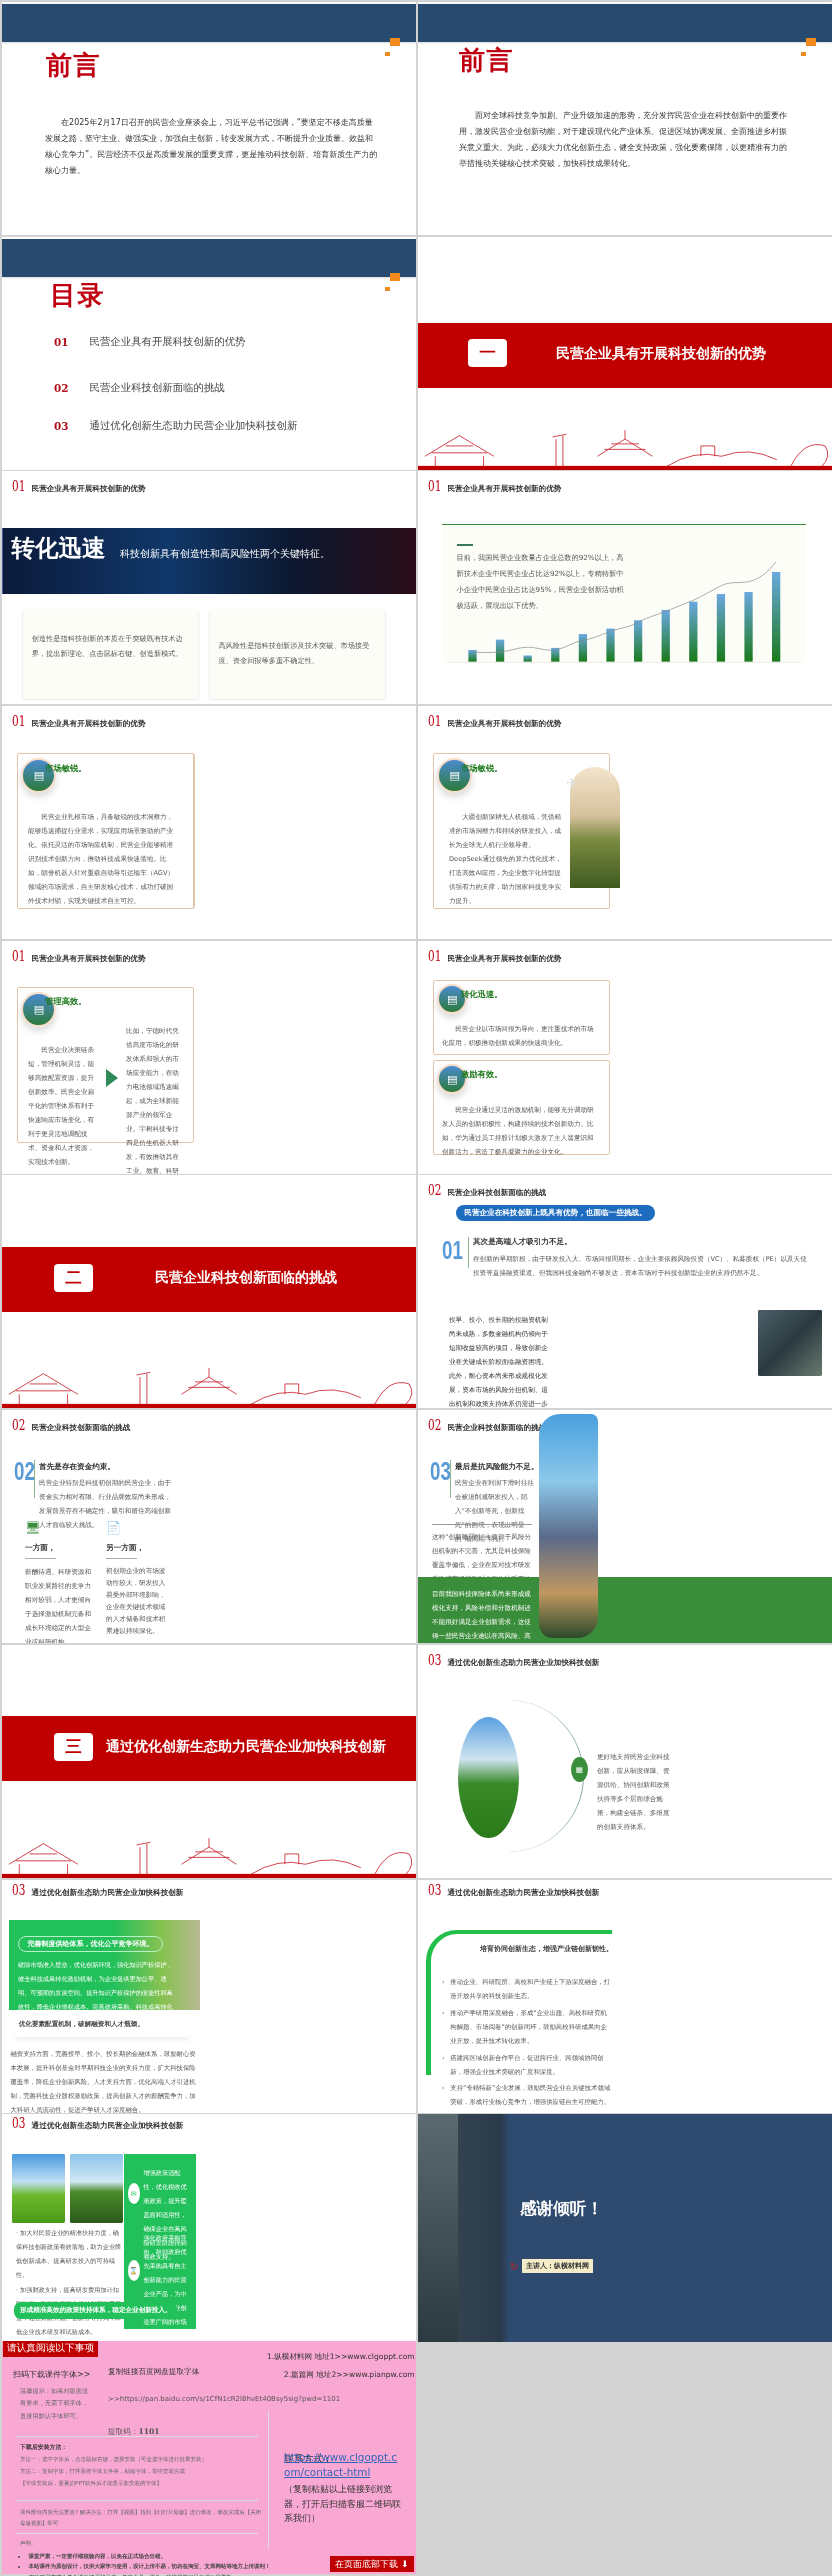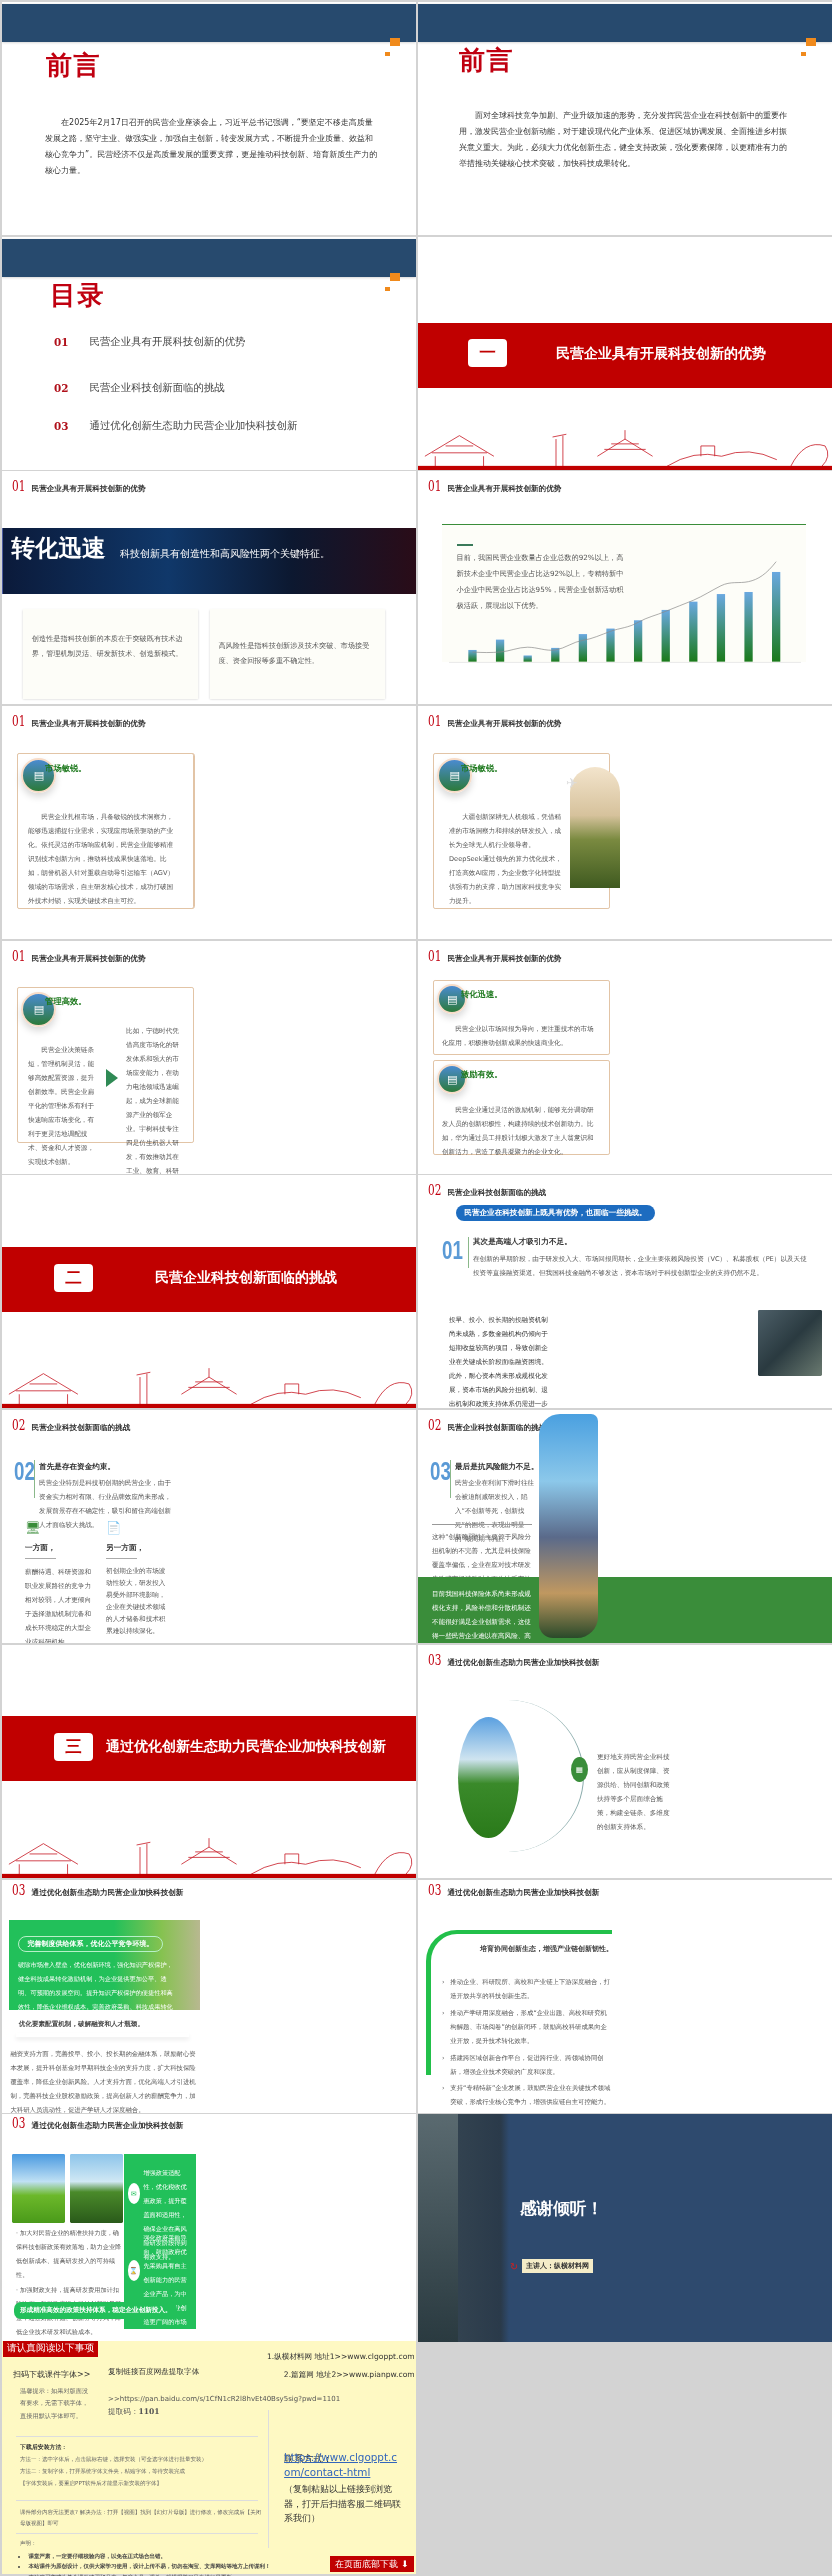--- a/index.html
+++ b/index.html
@@ -26,21 +26,21 @@
 .small{font-size:7.2px;line-height:15px;color:#555}
 .frame{position:absolute;border:0.7px solid #e2c4a6;border-radius:9.7px;background:#fff}
 .badge{position:absolute;width:35px;height:35px;border-radius:50%;background:linear-gradient(#4a8bd0,#2c7a3a);border:2.8px solid #f7dcc8;box-shadow:0 4.1px 7px rgba(0,0,0,.15);display:flex;align-items:center;justify-content:center;color:#fff;font-size:11px}
 .gtitle{position:absolute;font-family:"DejaVu Serif",serif;font-weight:bold;color:#1f7a1f;font-size:8.3px}
 .arrow{position:absolute;width:0;height:0;border-top:9.7px solid transparent;border-bottom:9.7px solid transparent;border-left:12.4px solid #2f8a55}
 .pill{position:absolute;background:#1d6cc0;color:#fff;font-weight:bold;font-size:7.6px;border-radius:8.3px;padding:2.8px 8.3px}
 .bignum{position:absolute;font-size:25px;font-weight:bold;color:#5a9ad6;font-family:"Liberation Sans",sans-serif;transform:scaleX(.75);transform-origin:left}
 .green-band{position:absolute;background:#3a8d3a;color:#fff}
 .photo{position:absolute;border-radius:1.4px}
 .bullet-list li{list-style:none;position:relative;padding-left:8.3px}
-.notice{position:absolute;left:2.1px;top:2341px;width:414px;height:233px;background:#fef9c3}
+.notice{position:absolute;left:2.1px;top:2341px;width:414px;height:233px;background:#f9a8d4}
 .download{position:absolute;right:2.1px;bottom:2.1px;background:#c00000;color:#fff;font-size:9px;padding:1.4px 5.5px}
 a{color:#3366bb}
 </style>
 </head>
 <body>
 
 <div class="slide c0" style="top:2.1px">
   <div class="topbar"></div>
   <div class="sq1"></div>
   <div class="sq2"></div>
@@ -97,21 +97,21 @@
 <div class="slide c0" style="top:471px">
   <div class="hdr">
       <span class="n">01</span>
       <span class="t">民营企业具有开展科技创新的优势</span>
     </div>
   <div style="position:absolute;left:0;top:57px;width:414px;height:66px;background:linear-gradient(90deg,#0b1a3a,#10386a 40%,#0c1830 70%,#2a0c18);border-left:1.4px solid #4a5aa0">
     <div style="position:absolute;left:8.3px;top:7px;color:#fff;font-family:'DejaVu Serif',serif;font-weight:bold;font-size:23.5px;line-height:26px;width:104px">转化迅速</div>
     <div style="position:absolute;left:117px;top:19.3px;color:#fff;font-family:'DejaVu Serif',serif;font-weight:normal;font-size:10px">科技创新具有创造性和高风险性两个关键特征。</div>
   </div>
   <div class="card" style="left:21.4px;top:138px;width:175px;height:90px">
-    <div class="small" style="position:absolute;left:8.3px;top:22px;width:155px">创造性是指科技创新的本质在于突破既有技术边界，管理机制灵活、研发新技术、创造新模式。</div>
+    <div class="small" style="position:absolute;left:8.3px;top:22px;width:155px">创造性是指科技创新的本质在于突破既有技术边界，提出新理论、点击鼠标右键、创造新模式。</div>
   </div>
   <div class="card" style="left:208px;top:138px;width:175px;height:90px">
     <div class="small" style="position:absolute;left:8.3px;top:29px;width:155px">高风险性是指科技创新涉及技术突破、市场接受度、资金回报等多重不确定性。</div>
   </div>
 </div>
 
 <div class="slide c1" style="top:471px">
   <div class="hdr">
       <span class="n">01</span>
       <span class="t">民营企业具有开展科技创新的优势</span>
@@ -357,21 +357,21 @@
 </div>
 
 <div class="notice">
   <div style="position:absolute;left:0.7px;top:0;background:#c00000;color:#fff;font-size:9.7px;padding:1.4px 4.1px">请认真阅读以下事项</div>
   <div style="position:absolute;right:1.4px;top:11px;font-size:7.6px;color:#333">1.纵横材料网 地址1&gt;&gt;www.clgoppt.com</div>
   <div style="position:absolute;right:1.4px;top:29px;font-size:7.6px;color:#333">2.篇篇网 地址2&gt;&gt;www.pianpw.com</div>
   <div style="position:absolute;left:11px;top:28px;font-size:8px;color:#333">扫码下载课件字体&gt;&gt;</div>
   <div style="position:absolute;left:106px;top:26px;font-size:7.6px;color:#333">复制链接百度网盘提取字体</div>
   <div style="position:absolute;left:18px;top:44px;width:72px;font-size:6.2px;line-height:12.4px;color:#666">温馨提示：如果对版面没有要求，无需下载字体，直接用默认字体即可。</div>
   <div style="position:absolute;left:106px;top:54px;font-size:7px;color:#555">&gt;&gt;https://pan.baidu.com/s/1CfN1cR2l8hvEt40Bsy5sig?pwd=1101</div>
-  <div style="position:absolute;left:106px;top:66px;font-size:7.6px;color:#555"><span>提取码：</span><b style="font-family:'DejaVu Serif',serif">1101</b></div>
+  <div style="position:absolute;left:106px;top:86px;font-size:7.6px;color:#555"><span>提取码：</span><b style="font-family:'DejaVu Serif',serif">1101</b></div>
   <div style="position:absolute;left:14px;top:95px;width:242px;height:0.7px;background:#ddd"></div>
   <div style="position:absolute;left:18px;top:102px;font-size:5.9px;font-weight:bold;color:#333">下载后安装方法：</div>
   <div style="position:absolute;left:18px;top:115px;font-size:5.5px;color:#666">方法一：选中字体后，点击鼠标右键，选择安装（可全选字体进行批量安装）</div>
   <div style="position:absolute;left:18px;top:127px;font-size:5.5px;color:#666">方法二：复制字体，打开系统字体文件夹，粘贴字体，等待安装完成</div>
   <div style="position:absolute;left:18px;top:139px;font-size:5.5px;color:#666">【字体安装后，要重启PPT软件后才能显示新安装的字体】</div>
   <div style="position:absolute;left:14px;top:159px;width:242px;height:0.7px;background:#ddd"></div>
   <div style="position:absolute;left:18px;top:166px;width:242px;font-size:5.5px;line-height:11px;color:#666">课件部分内容无法更改? 解决办法：打开【视图】找到【幻灯片母版】进行修改，修改完成后【关闭母版视图】即可</div>
   <div style="position:absolute;left:14px;top:192px;width:242px;height:0.7px;background:#ddd"></div>
   <div style="position:absolute;left:18px;top:199px;font-size:5.5px;color:#666">声明：</div>
   <ul style="position:absolute;left:18px;top:210px;font-size:5.5px;line-height:10.4px;color:#444;list-style:disc;padding-left:8.3px;width:276px">

